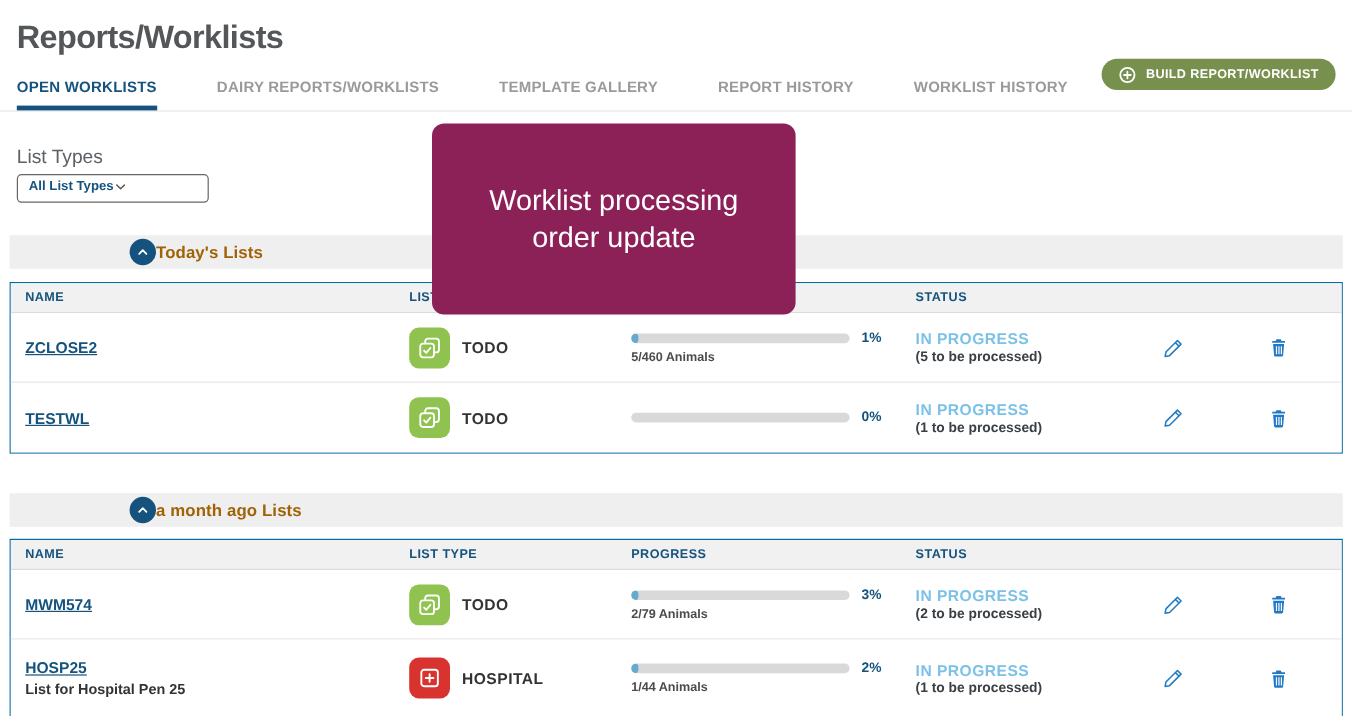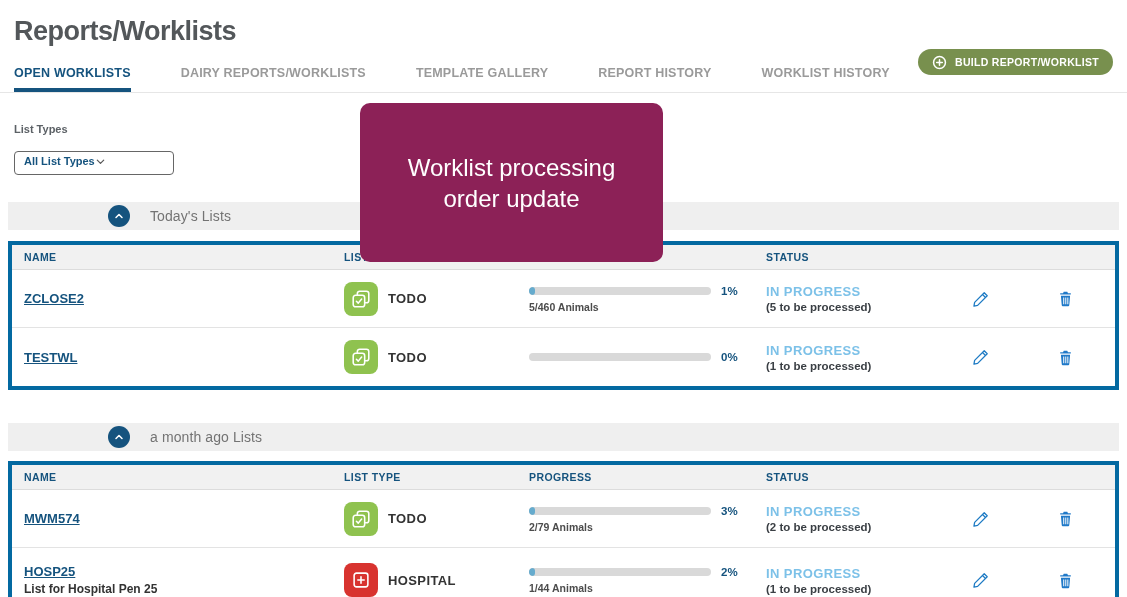--- a/index.html
+++ b/index.html
@@ -14,39 +14,39 @@
   .tab { font-size:12.5px; font-weight:bold; color:#9a9a9a; letter-spacing:0.2px; padding-bottom:12px; cursor:pointer; white-space:nowrap; }
   .tab.active { color:#15537e; position:relative; }
   .tab.active::after { content:""; position:absolute; left:0; right:0; bottom:0; height:4px; background:#15537e; }
 
   .build-btn { position:absolute; right:14px; top:-12px; display:flex; align-items:center; gap:8px;
     background:#78904e; color:#fff; border:none; border-radius:13px; height:26px; padding:0 14px;
     font-family:"Liberation Sans", sans-serif; font-size:10.5px; font-weight:bold; letter-spacing:0.3px; cursor:pointer; }
 
   
   .filters { margin:30px 0 0 14px; }
-  .filters-label { font-size:11px; color:#5c6166; margin-bottom:16px;font-weight:bold; }
+  .filters-label { font-size:16px; color:#5c6166; margin-bottom:4px; }
   .select { width:160px; height:24px; border:1px solid #666; border-radius:4px; background:#fff;
     display:flex; align-items:center; justify-content:flex-start; padding:0 8px 4px 9px; cursor:pointer; }
   .select-value { font-size:11px; font-weight:bold; color:#15537e; }
 
   
   .tooltip { position:absolute; left:360px; top:103px; width:303px; height:159px; background:#8c2157;
     border-radius:10px; z-index:6; display:flex; align-items:center; justify-content:center; }
   .tooltip-text { color:#fff; font-size:24px; line-height:31px; text-align:center; max-width:250px; }
 
   
   .section { margin:0 8px; }
   .section-1 { margin-top:27px; }
   .section-2 { margin-top:33px; }
   .section-header { height:28px; background:#efefef; display:flex; align-items:center; padding-left:100px; }
   .collapse-btn { width:22px; height:22px; border-radius:50%; background:#15537e; border:none; display:flex; align-items:center; justify-content:center; cursor:pointer; flex:0 0 auto; }
-  .section-title { font-size:14px; font-weight:normal; color:#737373; margin-left:20px; letter-spacing:0.1px; }
-
-  .table { margin-top:11px; border:4px solid #0369a1; }
+  .section-title { font-size:14px; font-weight:bold; color:#a16207; margin-left:0; letter-spacing:0.1px; }
+
+  .table { margin-top:11px; border:1px solid #0369a1; }
   .section-2 .table { margin-top:10px; }
   .thead, .trow { display:grid; grid-template-columns:320px 185px 237px 180px 70px 1fr; align-items:center; padding-left:12px; }
   .thead { background:#f1f1f1; height:25px; border-bottom:1px solid #dcdcdc; }
   .th { font-size:10.5px; font-weight:bold; color:#15537e; letter-spacing:0.4px; }
   .trow { background:#fff; min-height:58px; border-bottom:1px solid #e3e3e3; }
   .trow:last-child { border-bottom:none; }
   .row-tall { min-height:64px; }
 
   .cell-name { display:flex; flex-direction:column; justify-content:center; }
   .rowlink { font-size:13px; font-weight:bold; color:#15537e; text-decoration:underline; width:max-content; cursor:pointer; }

